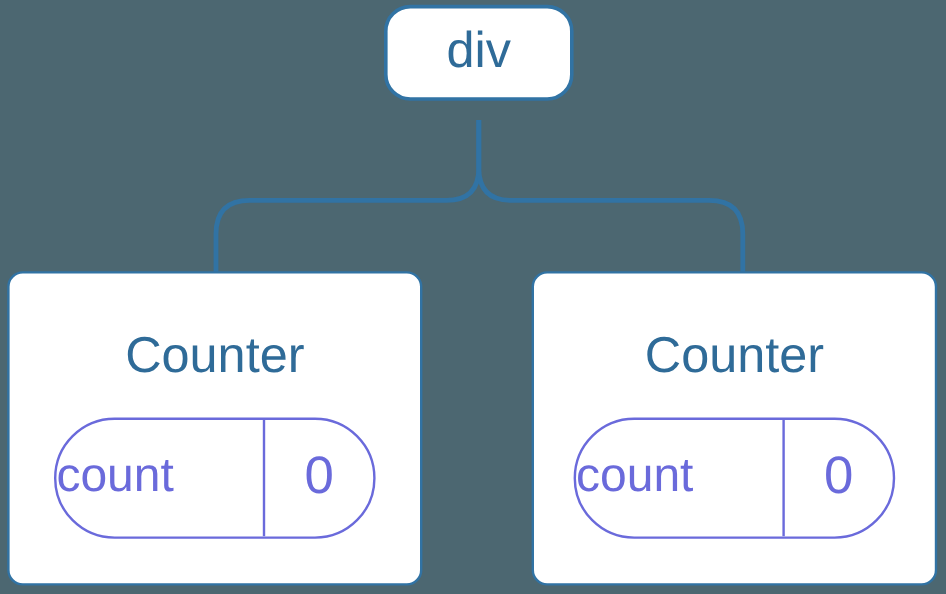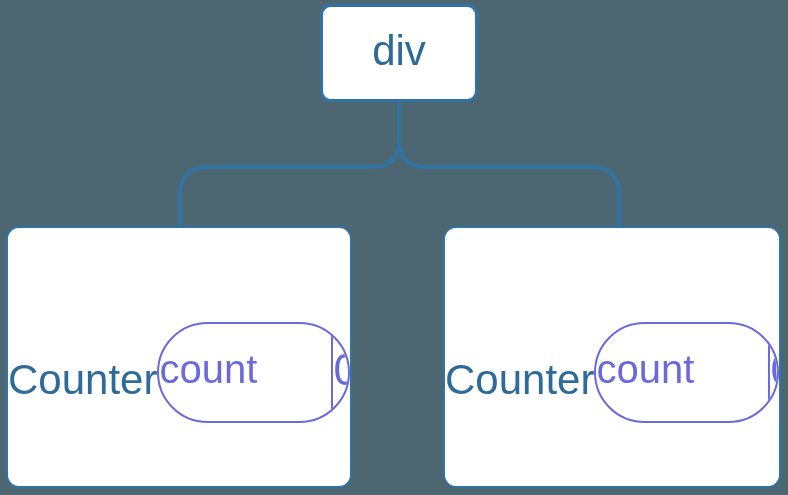--- a/index.html
+++ b/index.html
@@ -25,41 +25,41 @@
     width: 788px; height: 495px;
   }
   .connectors path {
     fill: none;
     stroke: var(--line-blue);
     stroke-width: 4;
   }
   .root-node {
     position: absolute;
     left: 320px; top: 4px;
-    width: 158px; height: 98px;
+    width: 158px; height: 80px;
     background: var(--node-fill);
     border: 3px solid var(--line-blue);
-    border-radius: 11px;
+    border-radius: 22px;
     display: flex; align-items: center; justify-content: center;
   }
   .root-node .root-label {
     color: var(--label-blue);
     font-size: 42px;
     font-weight: 500;
     line-height: 1;
     padding-bottom: 4px;
   }
   .card {
     position: absolute;
     top: 226px;
     height: 262px;
     background: var(--node-fill);
     border: 2.5px solid var(--line-blue);
     border-radius: 13px;
-    display: flex; flex-direction: row; align-items: center;
+    display: flex; flex-direction: column; align-items: center;
   }
   .card.left  { left: 6px;   width: 346px; }
   .card.right { left: 443px; width: 338px; }
   .card-title {
     margin-top: 46px;
     color: var(--label-blue);
     font-size: 42px;
     font-weight: 500;
     line-height: 1.05;
   }

